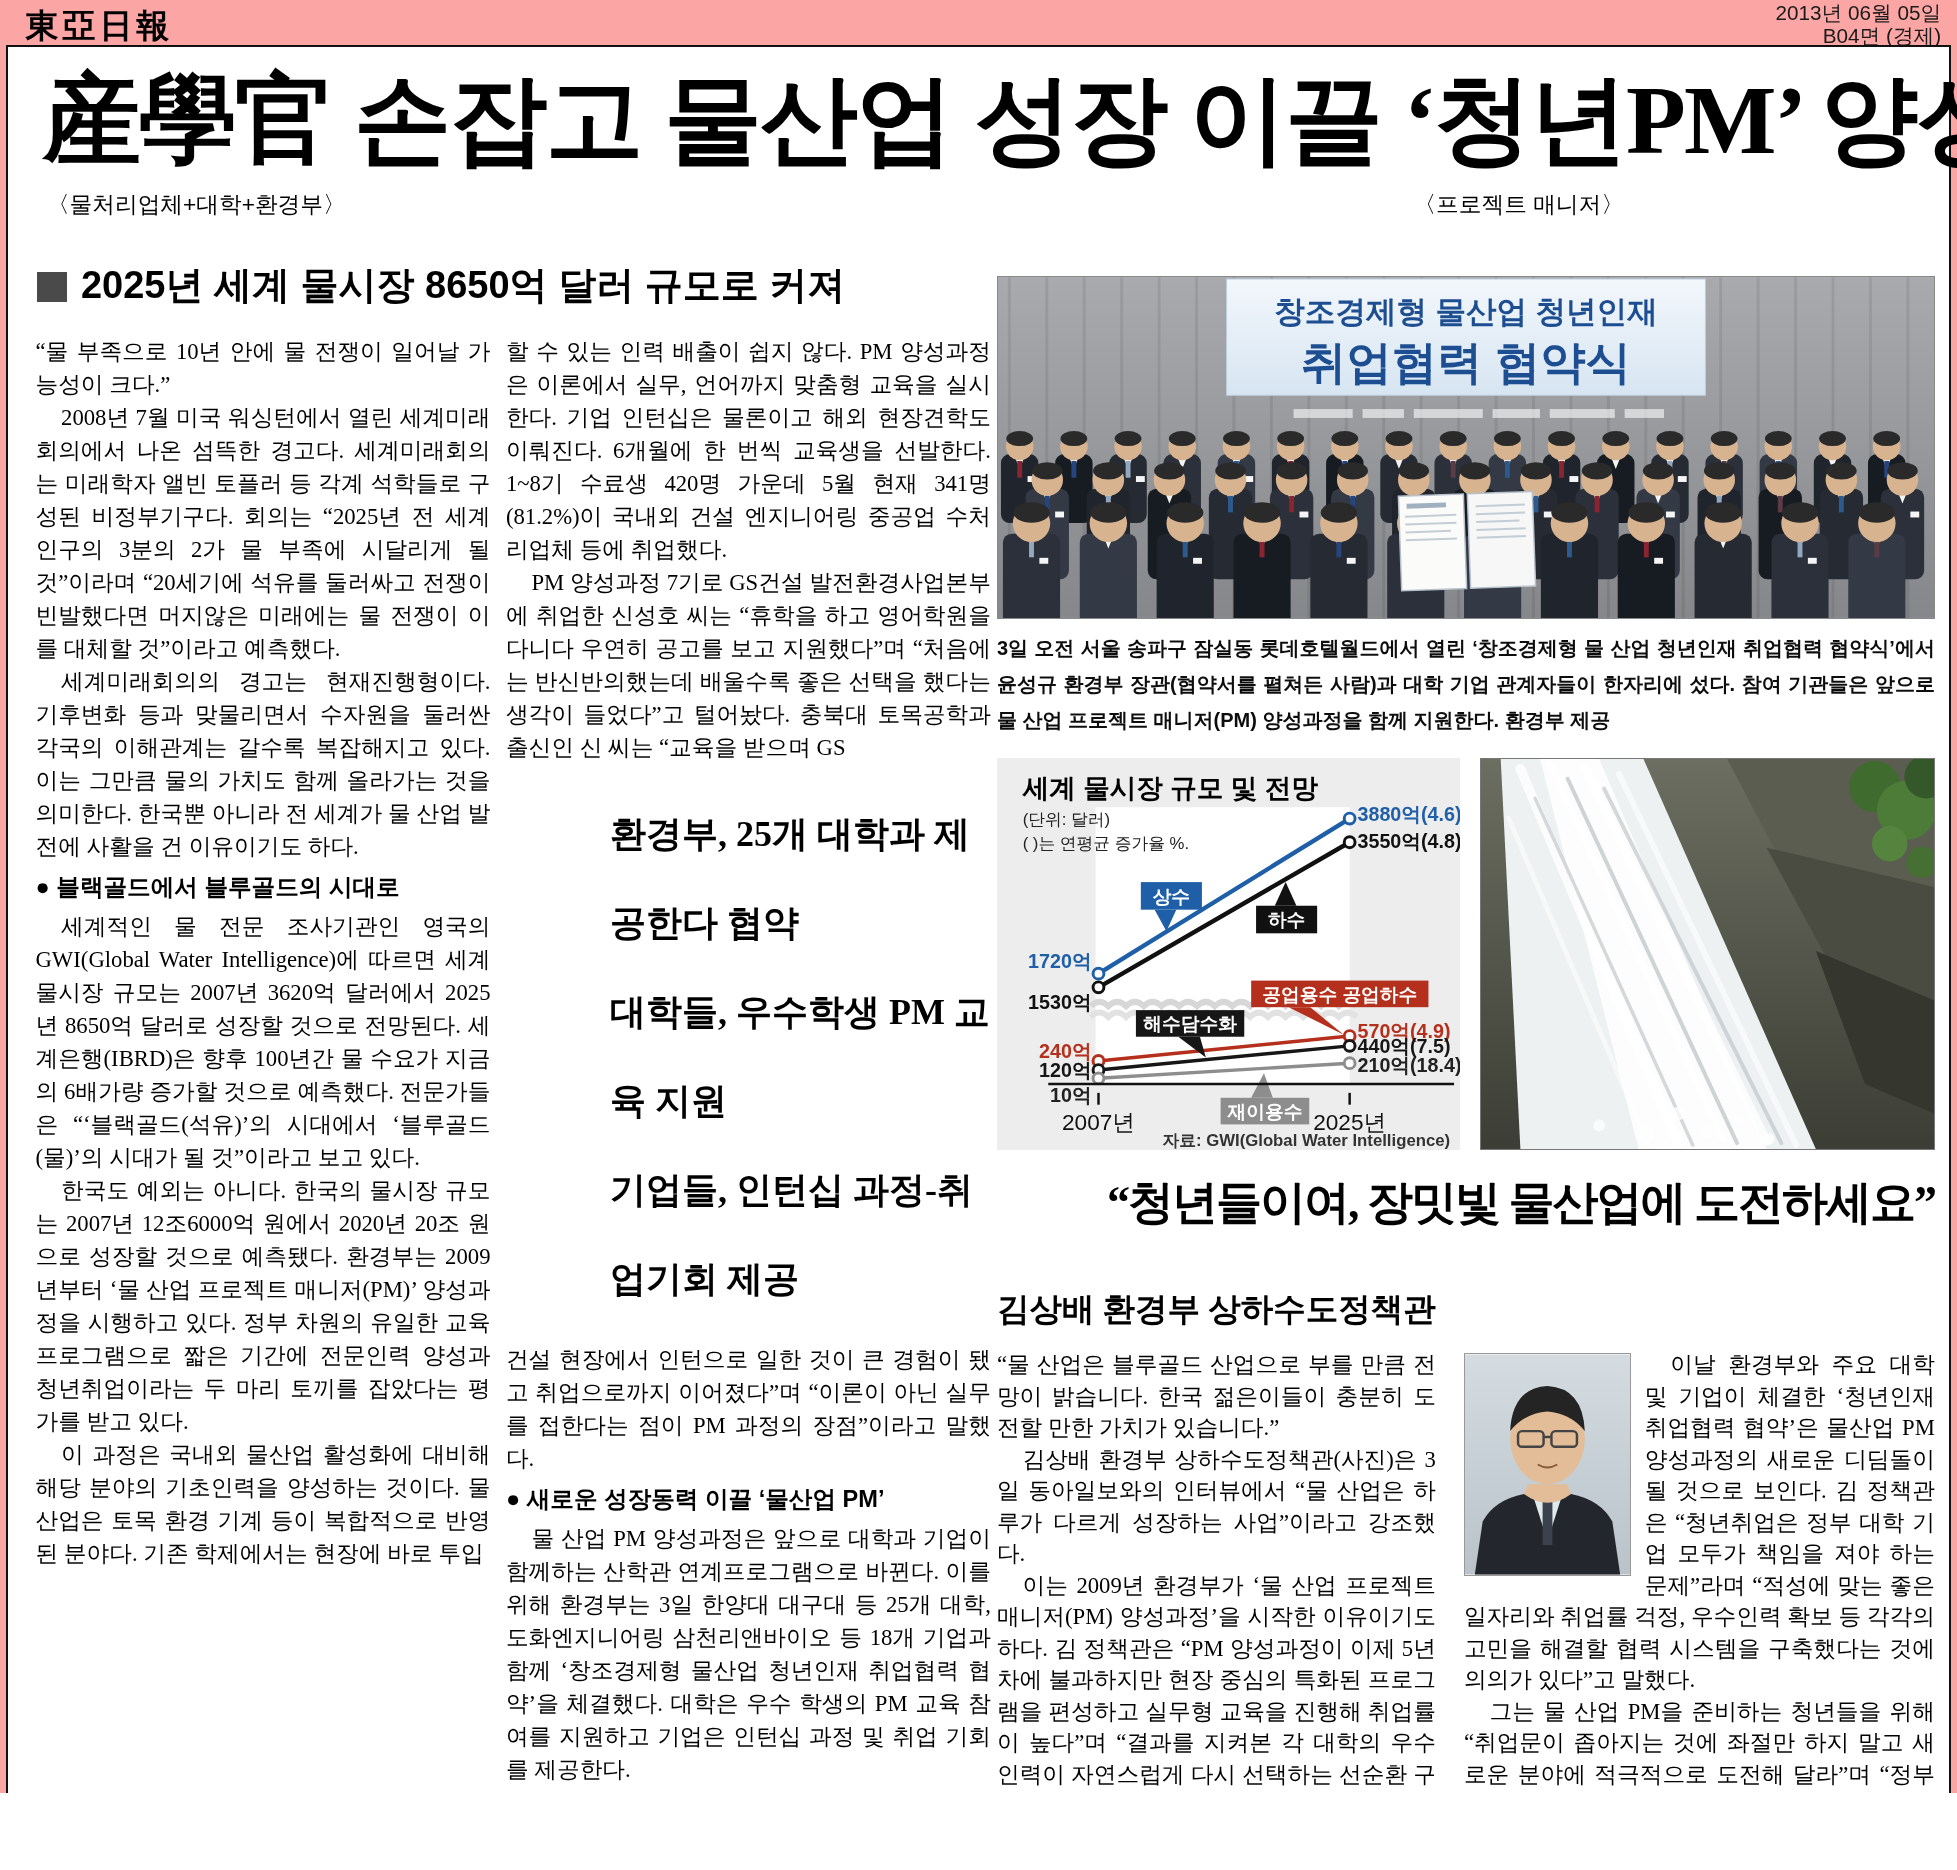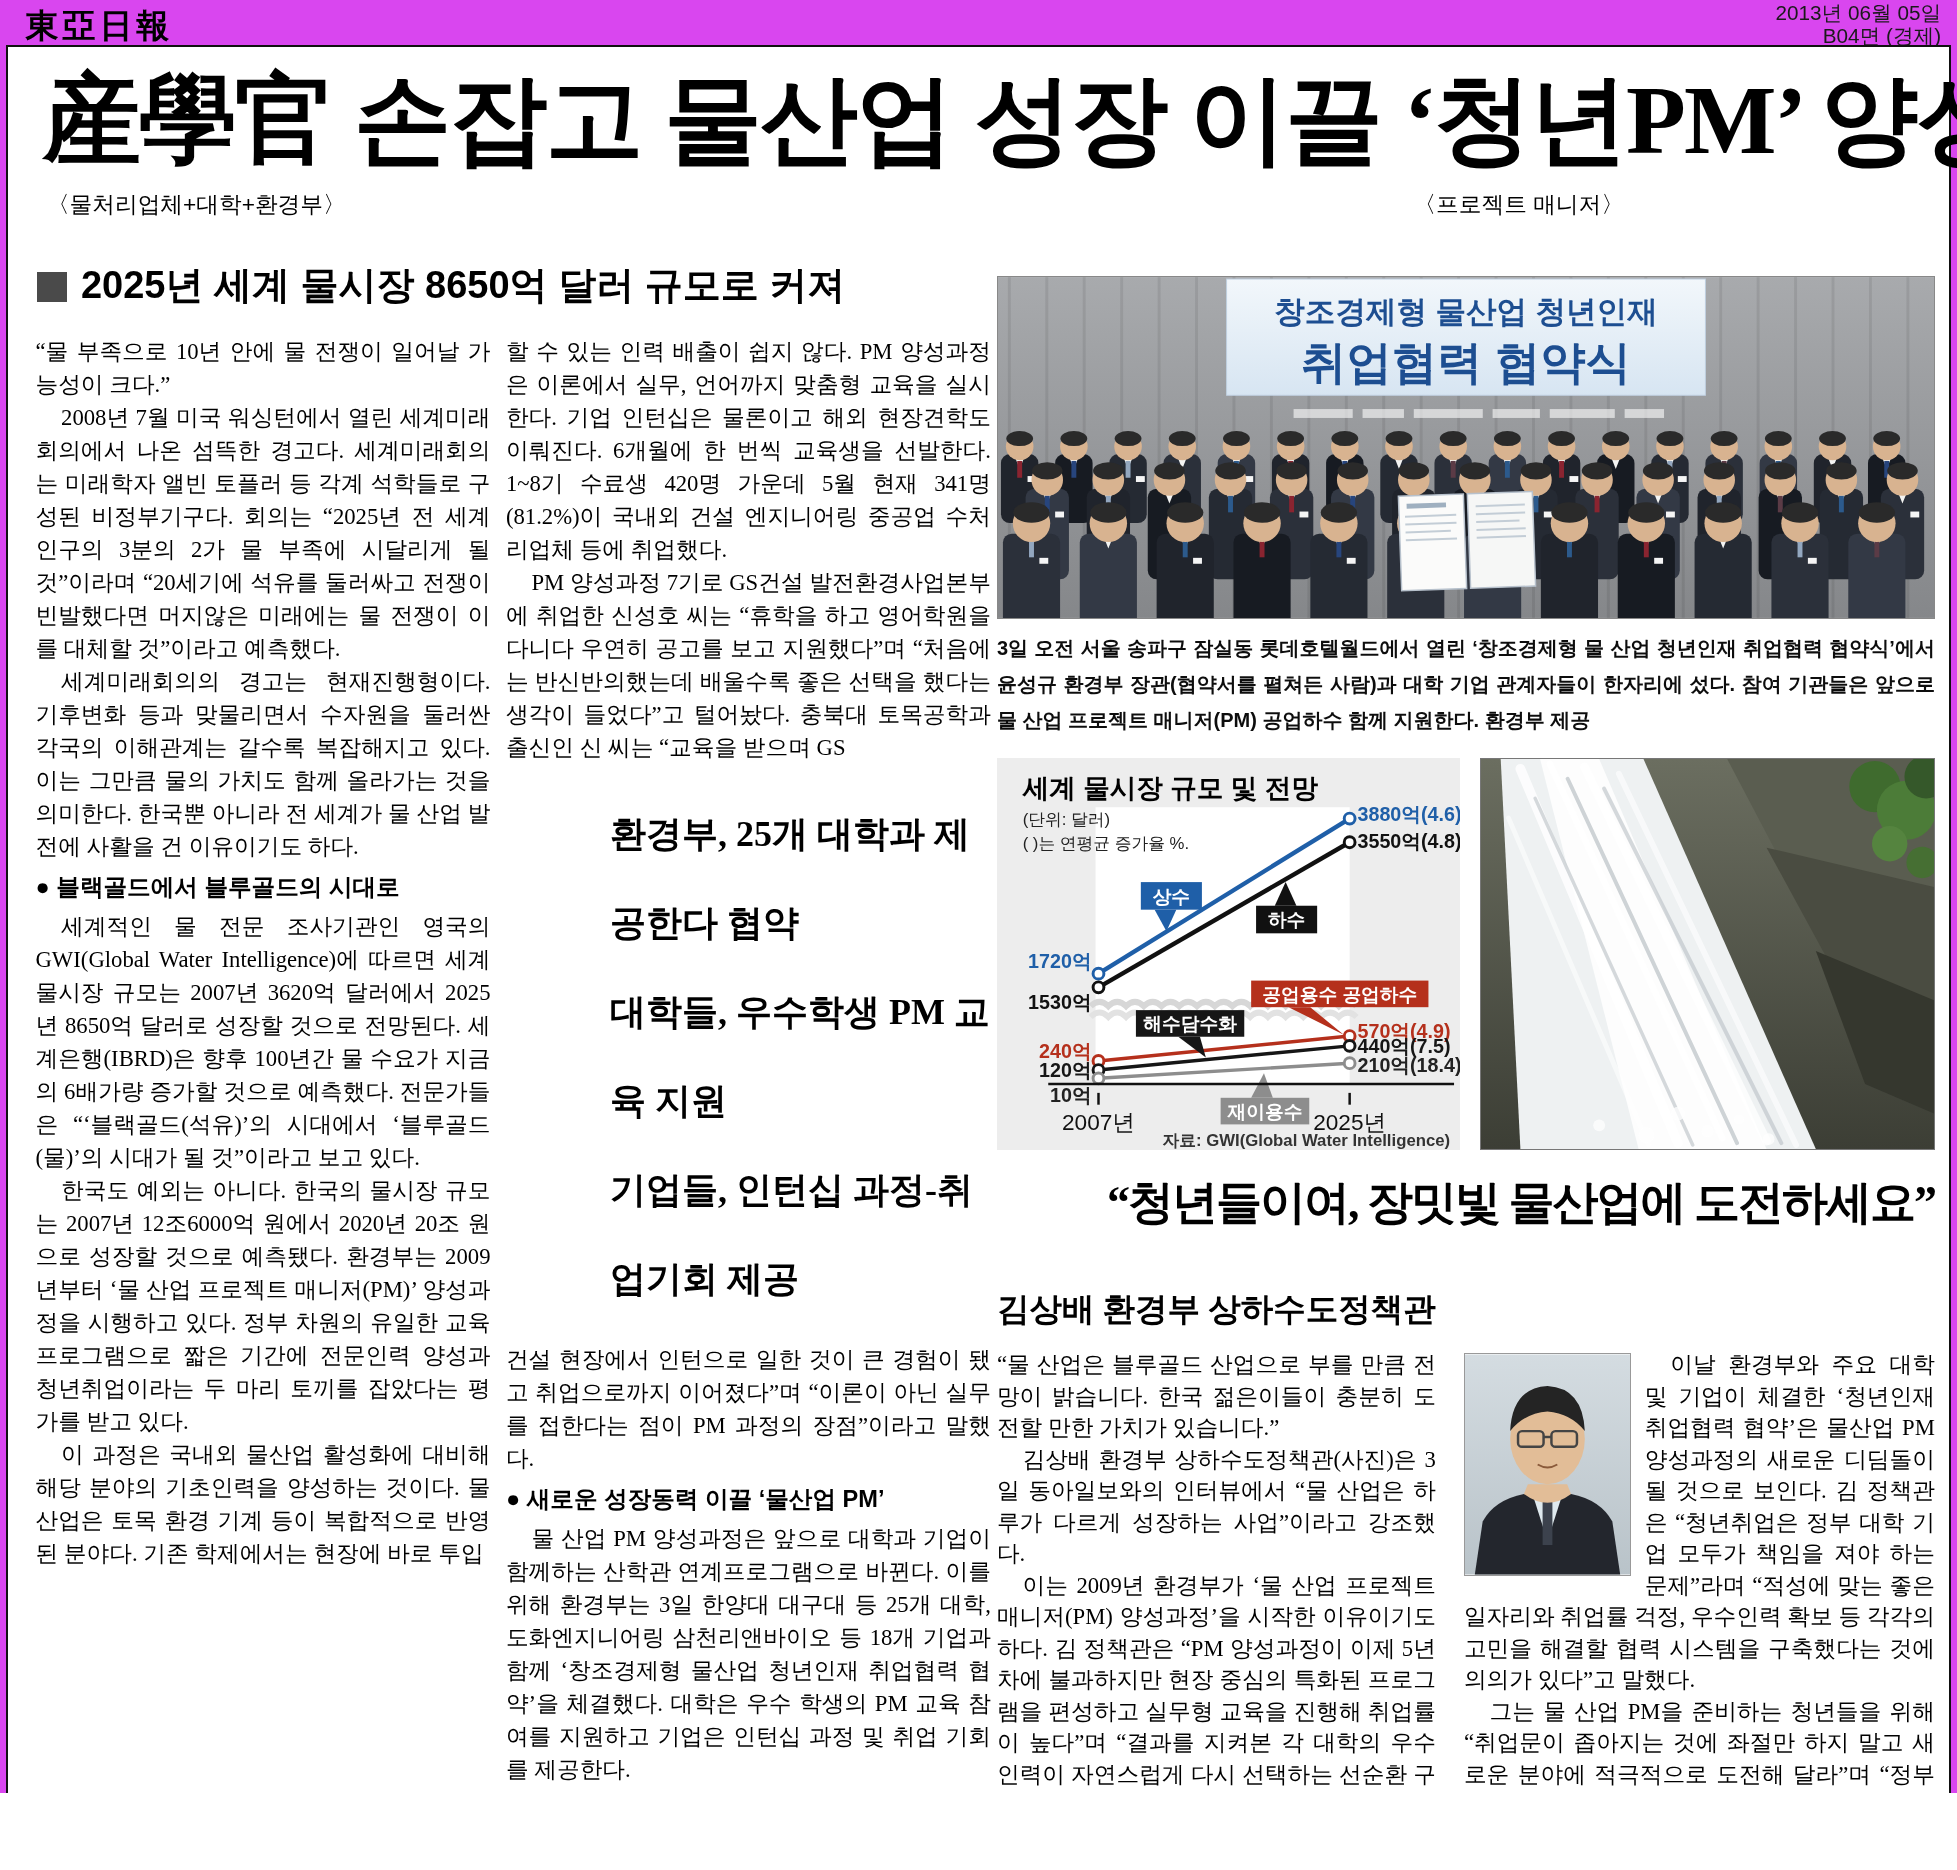--- a/index.html
+++ b/index.html
@@ -1,16 +1,16 @@
 <!DOCTYPE html>
 <html><head>
 <meta charset="utf-8">
 <style>
   html,body{margin:0;padding:0;background:#fff;}
-  #page{position:relative;width:1957px;height:1793px;background:#d946ef;overflow:hidden;
+  #page{position:relative;width:1957px;height:1793px;background:#fca5a5;overflow:hidden;
         font-family:"Liberation Serif",serif;color:#000;}
   .masthead-logo{position:absolute;left:25.6px;top:3.9px;font-size:33px;font-weight:700;
         letter-spacing:3.9px;font-family:"Liberation Serif",serif;}
   .masthead-date{position:absolute;right:15.8px;top:2px;text-align:right;font-size:20.7px;
         line-height:22.7px;font-family:"Liberation Sans",sans-serif;color:#1a1a1a;}
   .article-box{position:absolute;left:5.9px;top:45px;width:1945px;height:1787px;
         border:2px solid #111;box-sizing:border-box;background:#fff;}
   .headline{position:absolute;left:35px;top:7.9px;font-size:98px;font-weight:700;
         letter-spacing:-2px;white-space:nowrap;font-family:"Liberation Serif",serif;}
   .tag{position:absolute;top:142px;font-size:22.7px;font-family:"Liberation Sans",sans-serif;}
@@ -401,21 +401,21 @@
             <rect x="414" y="264" width="52" height="2" fill="#c3cdd6"></rect>
           <rect x="486" y="232" width="50" height="2" fill="#c3cdd6"></rect>
             <rect x="486" y="240" width="50" height="2" fill="#c3cdd6"></rect>
           <rect x="486" y="248" width="44" height="2" fill="#c3cdd6"></rect>
             <rect x="486" y="256" width="50" height="2" fill="#c3cdd6"></rect>
           <rect x="486" y="264" width="50" height="2" fill="#c3cdd6"></rect>
         </g>
       </svg>
     </div>
 
-    <div class="photo-caption">3일 오전 서울 송파구 잠실동 롯데호텔월드에서 열린 ‘창조경제형 물 산업 청년인재 취업협력 협약식’에서 윤성규 환경부 장관(협약서를 펼쳐든 사람)과 대학 기업 관계자들이 한자리에 섰다. 참여 기관들은 앞으로 물 산업 프로젝트 매니저(PM) 공업하수 함께 지원한다. 환경부 제공</div>
+    <div class="photo-caption">3일 오전 서울 송파구 잠실동 롯데호텔월드에서 열린 ‘창조경제형 물 산업 청년인재 취업협력 협약식’에서 윤성규 환경부 장관(협약서를 펼쳐든 사람)과 대학 기업 관계자들이 한자리에 섰다. 참여 기관들은 앞으로 물 산업 프로젝트 매니저(PM) 양성과정을 함께 지원한다. 환경부 제공</div>
 
     <div class="chart-box"><svg width="463" height="392" viewBox="0 0 470 398">
           <rect x="0" y="0" width="470" height="398" fill="#ededed"></rect>
           <rect x="100" y="50" width="258" height="281" fill="#ffffff"></rect>
           <path d="M95 252 q9 -9 18 0 q9 -9 18 0 q9 -9 18 0 q9 -9 18 0 q9 -9 18 0 q9 -9 18 0 q9 -9 18 0 q9 -9 18 0 q9 -9 18 0 q9 -9 18 0 q9 -9 18 0 q9 -9 18 0 q9 -9 18 0 q9 -9 18 0 q9 -9 18 0" stroke="#d7d7d7" stroke-width="6" fill="none"></path>
           <path d="M95 263 q9 -9 18 0 q9 -9 18 0 q9 -9 18 0 q9 -9 18 0 q9 -9 18 0 q9 -9 18 0 q9 -9 18 0 q9 -9 18 0 q9 -9 18 0 q9 -9 18 0 q9 -9 18 0 q9 -9 18 0 q9 -9 18 0 q9 -9 18 0 q9 -9 18 0" stroke="#e2e2e2" stroke-width="6" fill="none"></path>
           <line x1="103" y1="218.95833333333334" x2="358" y2="61.45833333333334" stroke="#1f5fa8" stroke-width="4.5"></line>
           <circle cx="103" cy="218.95833333333334" r="5.5" fill="#fff" stroke="#1f5fa8" stroke-width="3"></circle>
           <circle cx="358" cy="61.45833333333334" r="5.5" fill="#fff" stroke="#1f5fa8" stroke-width="3"></circle>
           <text x="96" y="212.95833333333334" font-family="Liberation Sans, sans-serif" text-anchor="end" font-size="20" font-weight="bold" fill="#1f5fa8">1720억</text>

